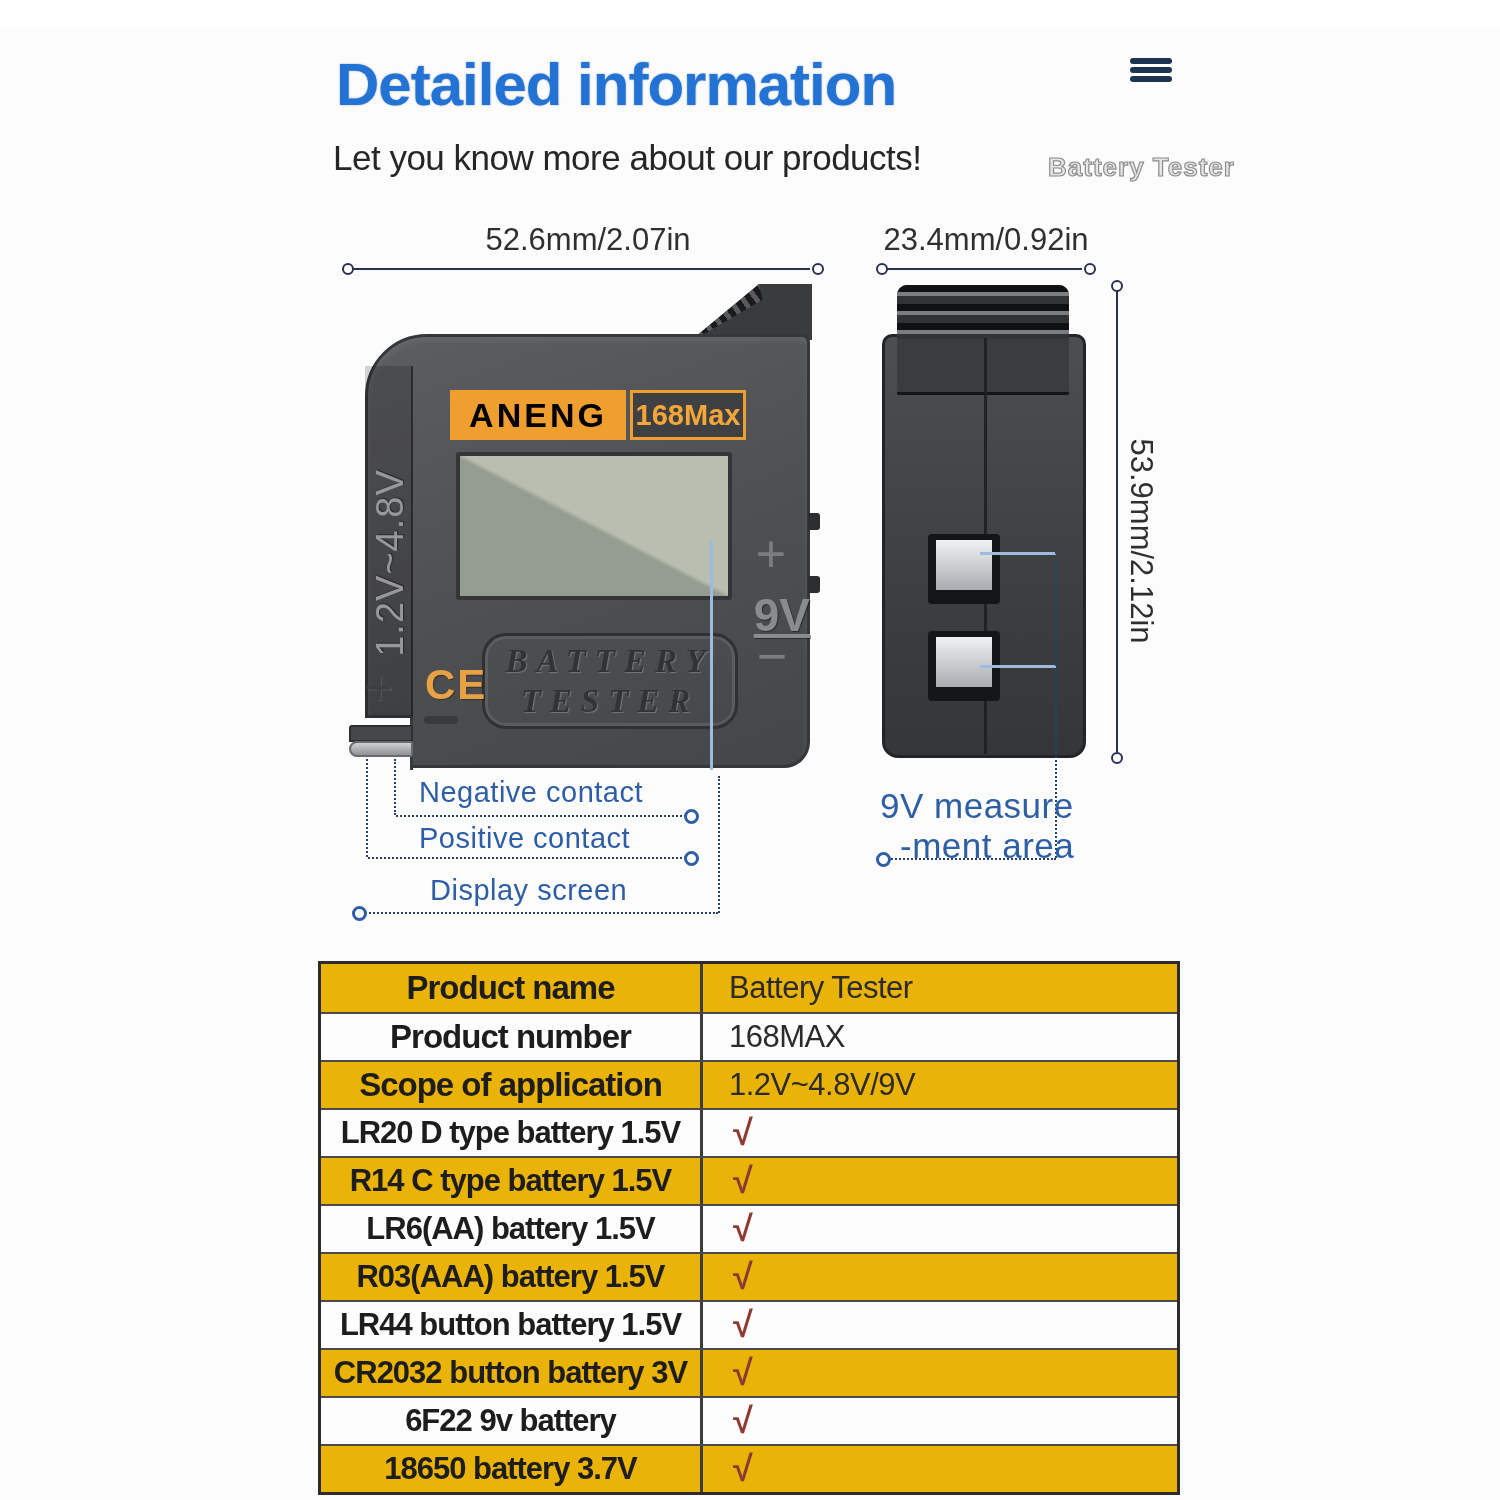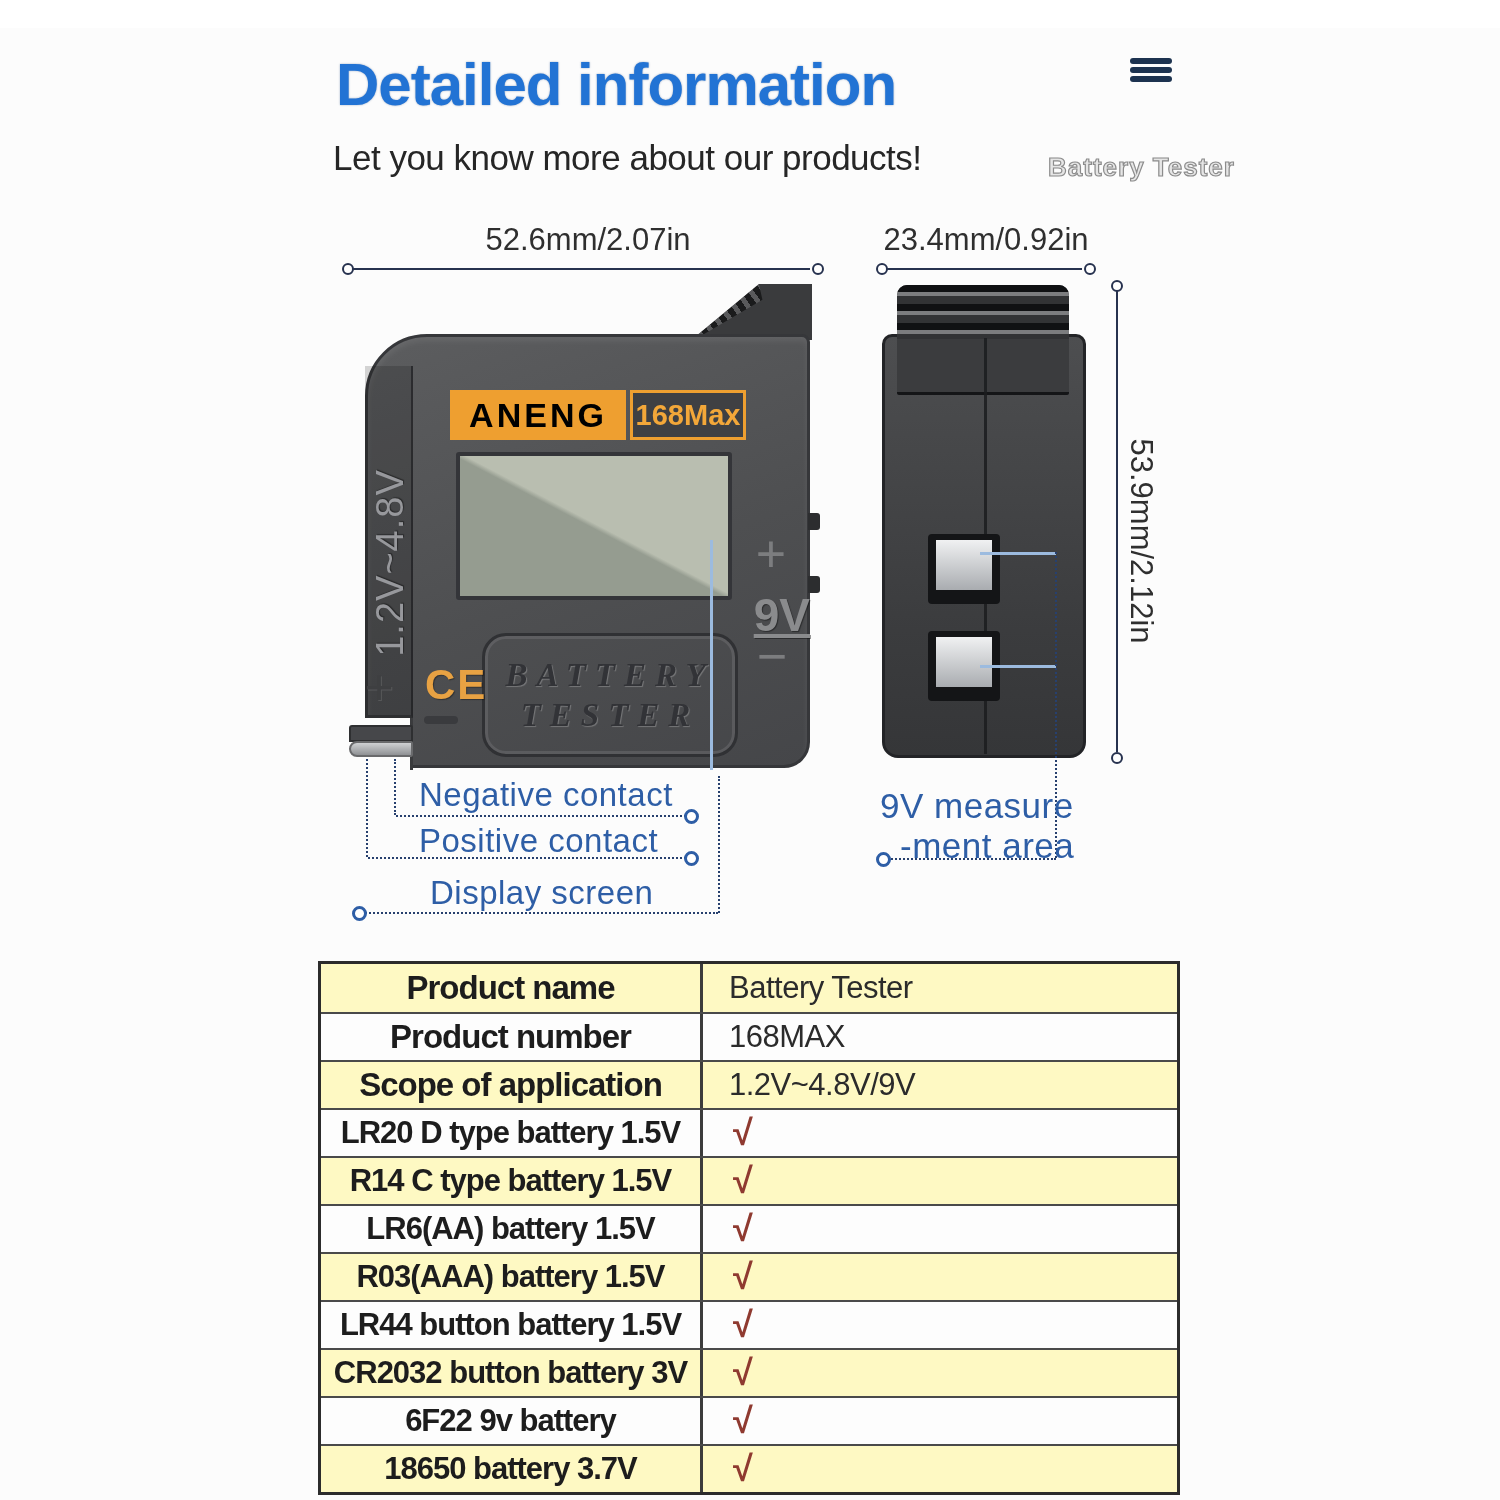--- a/index.html
+++ b/index.html
@@ -49,21 +49,21 @@
              color:#3e3f41;text-align:center;line-height:48px;text-shadow:1px 1px 0 rgba(255,255,255,.12);}
   .brand{position:absolute;left:450px;top:362px;width:176px;height:50px;background:#ee9f30;
          display:flex;align-items:center;justify-content:center;font-size:34px;font-weight:bold;
          color:#000000;letter-spacing:3px;}
   .model{position:absolute;left:630px;top:362px;width:116px;height:50px;background:#3f4043;
          border:3px solid #ee9f30;box-sizing:border-box;display:flex;align-items:center;
          justify-content:center;font-size:29px;font-weight:bold;color:#f3a739;}
   .lcd{position:absolute;left:456px;top:424px;width:276px;height:148px;
        background:linear-gradient(to top right,#959c90 49%,#b9beb0 51%);
        border:4px solid #343539;box-sizing:border-box;border-radius:3px;}
-  .plate{position:absolute;left:482px;top:605px;width:256px;height:124px;border:3px solid #303134;
+  .plate{position:absolute;left:482px;top:605px;width:256px;height:96px;border:3px solid #303134;
          border-radius:24px;box-sizing:border-box;box-shadow:inset 0 0 0 3px rgba(125,126,130,.35);
          display:flex;flex-direction:column;align-items:center;justify-content:center;}
   .plate div{font-family:"Liberation Serif", serif;font-style:italic;font-weight:bold;
              font-size:33px;line-height:40px;letter-spacing:9px;color:#323337;
              text-shadow:1px 1px 1px rgba(225,225,225,.3);}
   .ce{position:absolute;left:425px;top:633px;font-size:42px;font-weight:bold;color:#e8a243;
       letter-spacing:2px;text-shadow:1px 1px 1px rgba(0,0,0,.35);}
   .plus-right{position:absolute;left:748px;top:496px;width:46px;font-size:52px;color:#7c7d7f;
               text-align:center;}
   .ninev{position:absolute;left:736px;top:560px;width:74px;font-size:46px;font-weight:600;
@@ -85,27 +85,27 @@
   .contact{position:absolute;left:928px;width:72px;height:70px;background:#141517;border-radius:4px;}
   .contact .metal{position:absolute;left:8px;top:6px;width:56px;height:50px;
          background:linear-gradient(180deg,#f0f1f2,#a9acb0);}
 
   
   .solid-lead-v{position:absolute;width:0;border-left:3px solid #9cbbdf;}
   .solid-lead-h{position:absolute;height:0;border-top:3px solid #9cbbdf;}
   .dot-v{position:absolute;width:0;border-left:2px dotted #27406e;}
   .dot-h{position:absolute;height:0;border-top:2px dotted #27406e;}
   .ring{position:absolute;width:9px;height:9px;border:3px solid #2e5ea6;background:#fff;border-radius:50%;}
-  .callout{position:absolute;font-size:33px;color:#2e5ea6;letter-spacing:0.5px;}
+  .callout{position:absolute;font-size:29px;color:#2e5ea6;letter-spacing:0.5px;}
 
   
   .spec{position:absolute;left:318px;top:933px;width:862px;border:3px solid #2c2c2c;box-sizing:border-box;}
   .srow{display:flex;height:48px;border-top:2px solid #4a4a4a;box-sizing:border-box;background:#fdfdfd;}
   .srow:first-child{border-top:none;}
-  .srow.alt{background:#fef9c3;}
+  .srow.alt{background:#eab308;}
   .slabel{width:382px;border-right:3px solid #3c3c3c;box-sizing:border-box;display:flex;
           align-items:center;justify-content:center;font-size:31px;font-weight:600;color:#1d1d1d;
           letter-spacing:-1px;}
   .srow.head .slabel{font-size:33px;font-weight:700;}
   .svalue{flex:1;display:flex;align-items:center;padding-left:26px;font-size:31px;color:#2b2b2b;
           letter-spacing:-0.5px;}
   .srow.check .svalue{color:#8f3a30;font-size:36px;font-weight:600;padding-left:30px;}
 </style>
 </head>
 <body>

